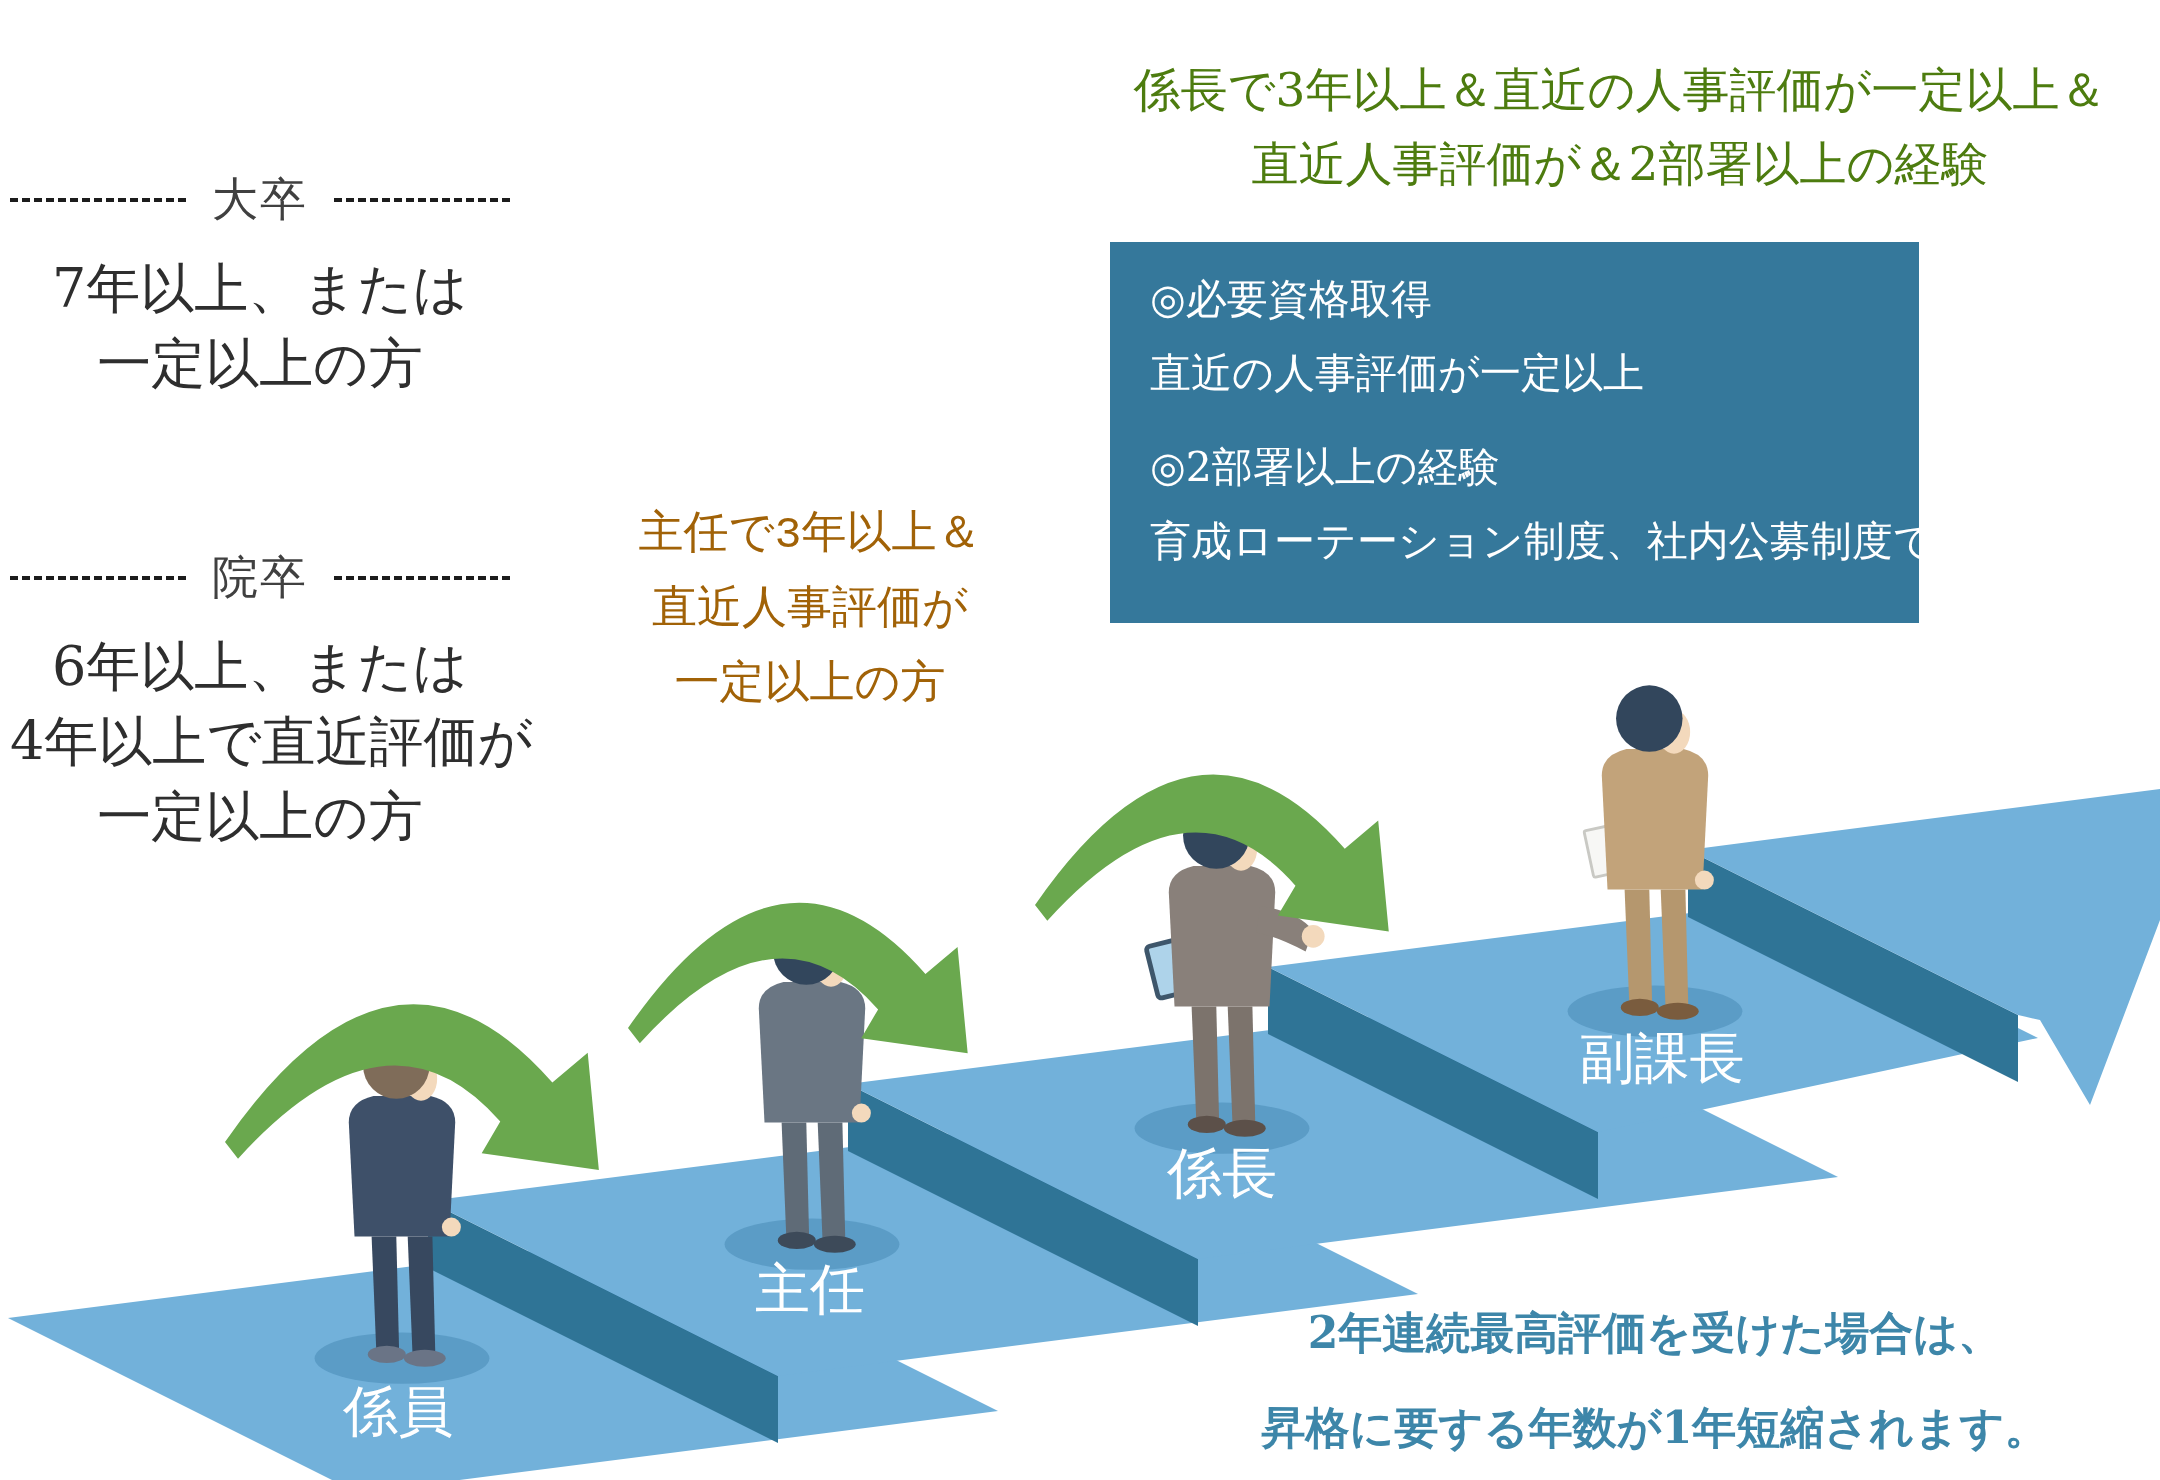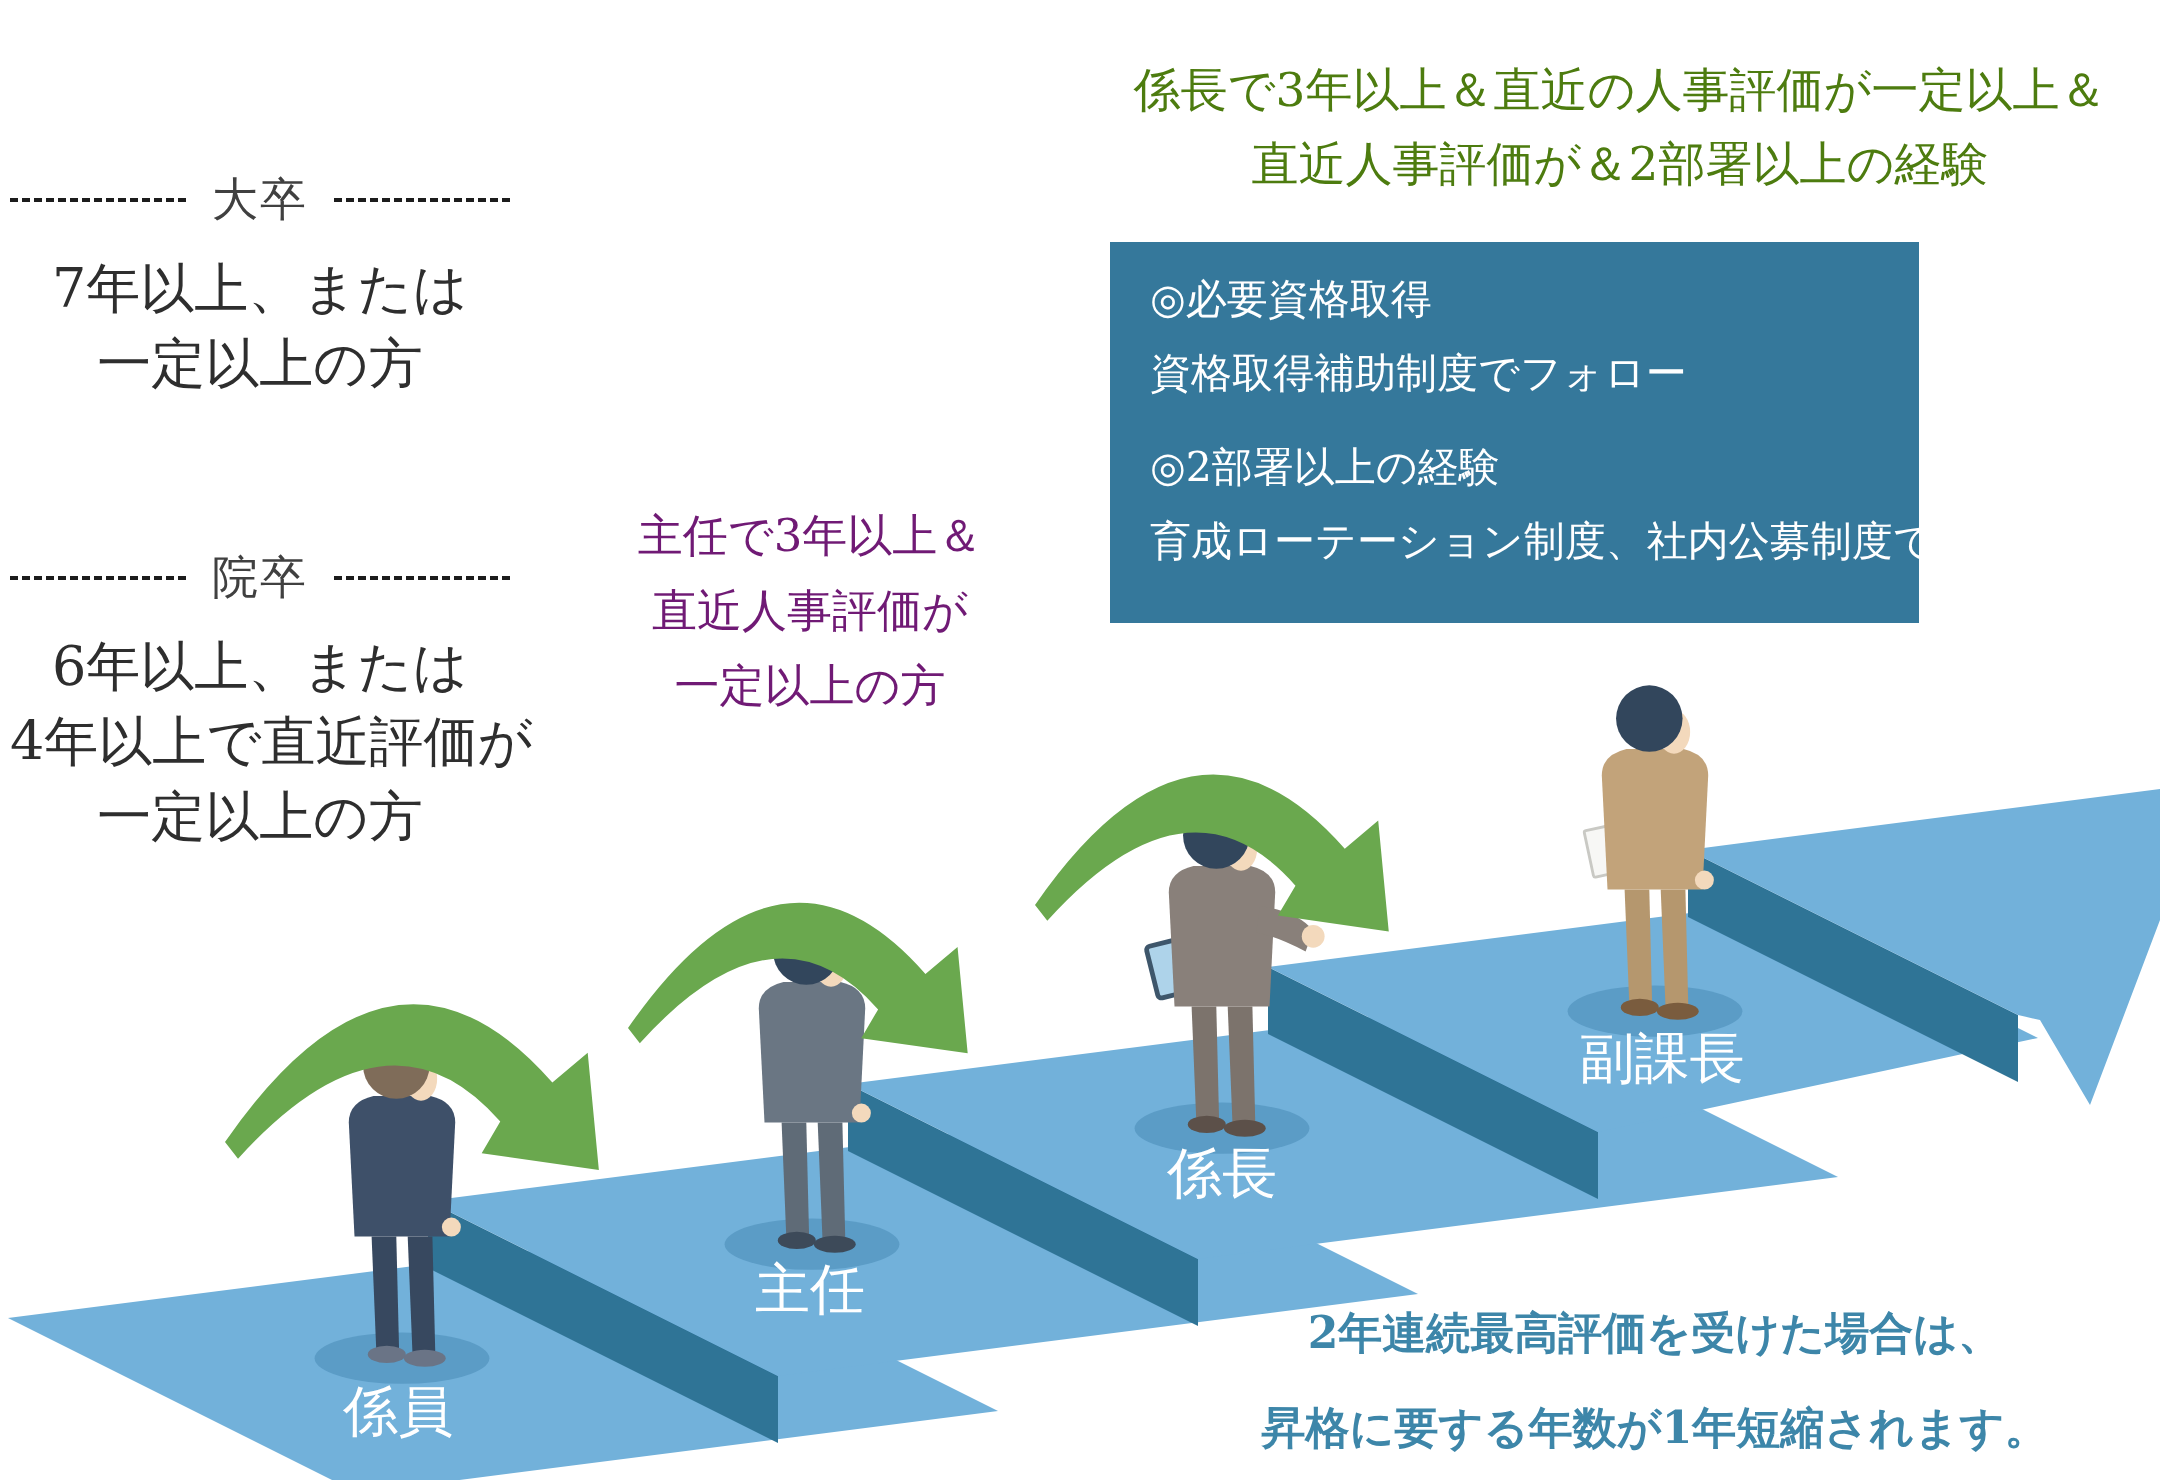--- a/index.html
+++ b/index.html
@@ -129,35 +129,35 @@
       <span class="edu-title">院卒</span>
       <span class="dash"></span>
     </div>
     <div class="edu-lines">
       <div>6年以上、または</div>
       <div>4年以上で直近評価が</div>
       <div>一定以上の方</div>
     </div>
   </div>
 
-  <div class="txt shunin" style="left: 575px; top: 498px; color: #701a75;">
+  <div class="txt shunin" style="left: 575px; top: 498px; color: #a16207; font-family: Liberation Mono, monospace;">
     <div>主任で3年以上＆</div>
     <div>直近人事評価が</div>
     <div>一定以上の方</div>
   </div>
 
   <div class="txt kakaricho" style="left: 1080px; top: 53px; color: #4d7c0f;">
     <div>係長で3年以上＆直近の人事評価が一定以上＆</div>
     <div>直近人事評価が＆2部署以上の経験</div>
   </div>
 
   <div class="txt support-box" style="left: 1110px; top: 242px; color: rgb(255, 255, 255); background: rgb(53, 120, 155);">
     <div class="support-item">
       <div>◎必要資格取得</div>
-      <div>資格取得補助制度でフォロー</div>
+      <div>直近の人事評価が一定以上</div>
     </div>
     <div class="support-item">
       <div>◎2部署以上の経験</div>
       <div>育成ローテーション制度、社内公募制度でフォロー</div>
     </div>
   </div>
 
   <div class="txt bottom-note" style="left: 1150px; top: 1285px; color: rgb(61, 134, 169);">
     <div>2年連続最高評価を受けた場合は、</div>
     <div>昇格に要する年数が1年短縮されます。</div>

